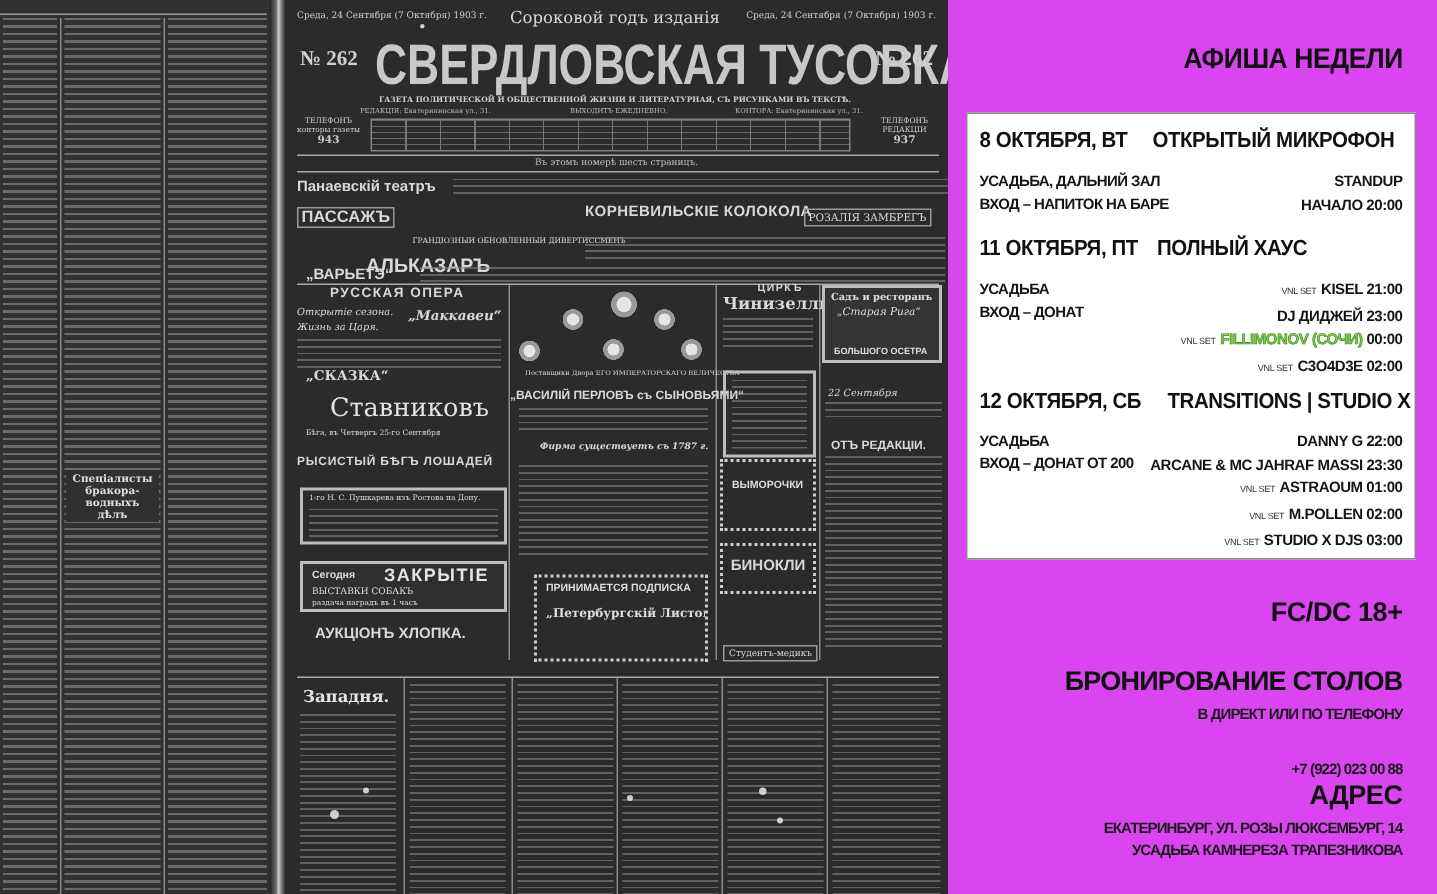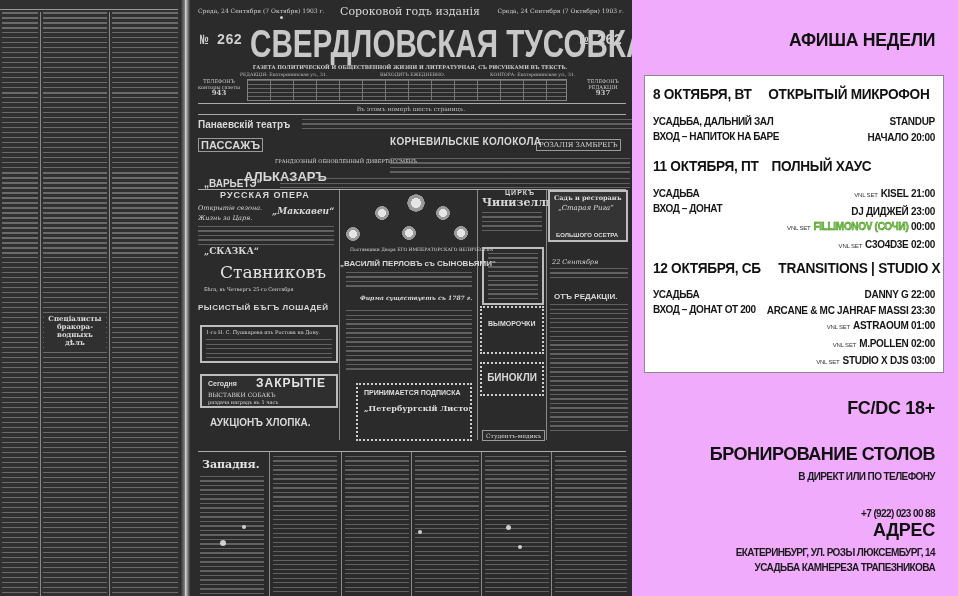--- a/index.html
+++ b/index.html
@@ -42,21 +42,21 @@
     position: absolute; left: 150px; top: 5px; font-family: "DejaVu Serif", serif;
     font-size: 11px; color: #d9d9d9; white-space: nowrap;
   }
   .masthead {
     position: absolute; left: 60px; top: 22px; width: 322px; height: 44px;
     font-family: "Liberation Sans", sans-serif; font-weight: bold; font-size: 38px;
     color: #c8c8c8; letter-spacing: 0px; line-height: 44px; white-space: nowrap;
     transform: scaleX(0.78); transform-origin: left center;
   }
   .issue-no {
-    position: absolute; top: 32px; font-family: Liberation Mono, monospace; font-weight: bold;
+    position: absolute; top: 32px; font-family: Liberation Serif, serif; font-weight: bold;
     font-size: 14px; color: #d0d0d0; white-space: nowrap;
   }
   .tagline {
     position: absolute; left: 50px; top: 64px; width: 340px; text-align: center;
     font-family: "DejaVu Serif", serif; font-size: 5px; color: #cfcfcf; font-weight: bold; white-space: nowrap;
   }
   .meta-row {
     position: absolute; top: 72px; font-family: "DejaVu Serif", serif; font-size: 4.5px; color: #bfbfbf; white-space: nowrap;
   }
   .phone-box {
@@ -91,21 +91,21 @@
   .vrule { position: absolute; width: 1px; background: #8a8a8a; }
   .crest {
     position: absolute; width: 16px; height: 16px; border-radius: 50%;
     background: radial-gradient(circle, #e5e5e5 0 35%, #9a9a9a 36% 60%, transparent 62%);
   }
   .speck {
     position: absolute; border-radius: 50%; background: #e9e9e9; opacity: .85;
   }
 
   
-  .poster { position: absolute; left: 632px; top: 0; width: 326px; height: 596px; background: #f0abfc; }
+  .poster { position: absolute; left: 632px; top: 0; width: 326px; height: 596px; background: #d946ef; }
   .poster-title {
     position: absolute; right: 23px; top: 29px; font-size: 19px; font-weight: bold; color: #111;
     letter-spacing: -0.3px; transform: scaleX(.93); transform-origin: right center; white-space: nowrap;
   }
   .lineup {
     position: absolute; left: 12px; top: 75px; width: 300px; height: 298px;
     border: 1.5px solid #8a8a8a; background: #fff;
   }
   .ev { position: absolute; left: 0; width: 100%; }
   .ev-head {

